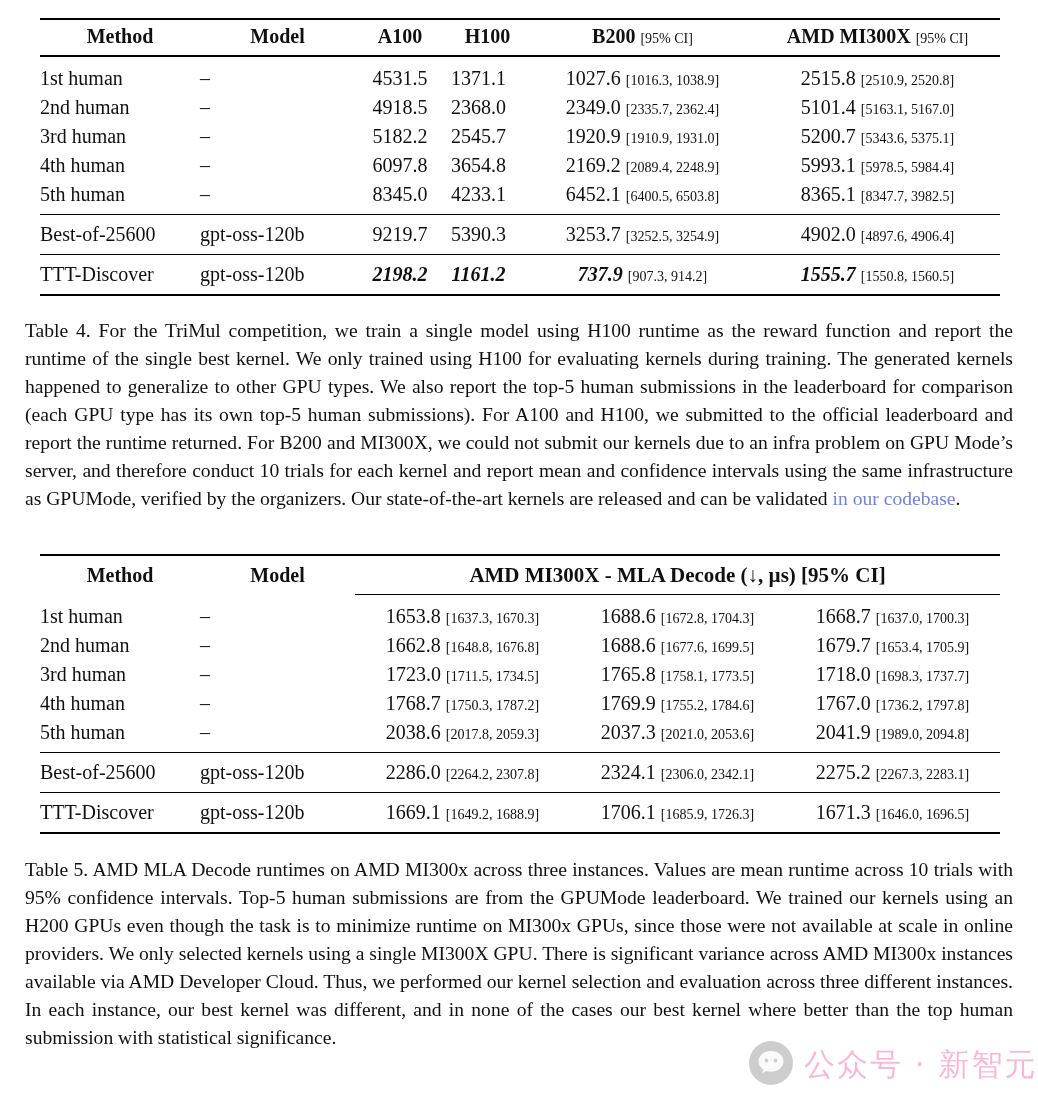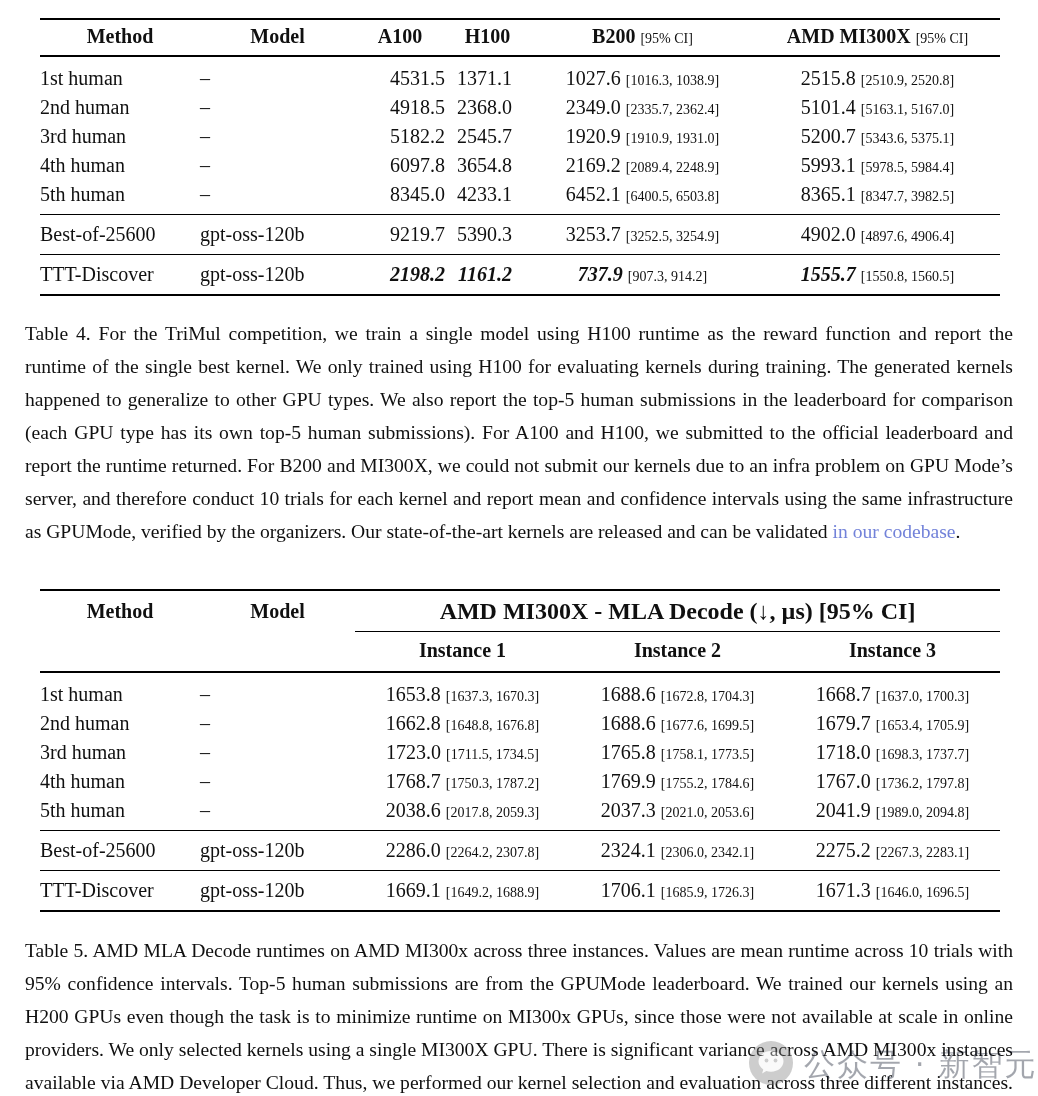--- a/index.html
+++ b/index.html
@@ -29,21 +29,21 @@
   
   .t4 .col-a100 { width: 90px; }
   .t4 .col-h100 { width: 85px; }
   .t4 .col-b200 { width: 225px; }
   .t4 .col-mi   { width: 245px; }
   
   .t5 .col-inst { width: 215px; }
 
   .method-cell { text-align: left; padding-left: 12px; }
   .model-cell  { text-align: left; padding-left: 4px; }
-  .num  { text-align: right; padding-right: 10px; }
+  .num  { text-align: center; padding-right: 10px; }
   .t4 .h100-num { padding-right: 18px; }
   .ctr  { text-align: center; margin-top: 36px; }
 
   .group-hdr {
     font-weight: bold; font-size: 21px; text-align: center;
     border-bottom: 1.5px solid #000;
     padding: 6px 0 5px 0;
   }
   .hdr-row th { border-bottom: 2px solid #000; padding: 5px 0 7px 0; }
   .hdr-left { text-align: left; padding-left: 12px; margin-top: 17px; }
@@ -54,46 +54,46 @@
   .last-body td  { padding-bottom: 8px; }
   .rule-below td { border-bottom: 1.5px solid #000; }
   .sep-row td { padding-top: 8px; padding-bottom: 8px; }
 
   .val { font-size: 20px; }
   .ci  { font-size: 14px; }
   .bold .val, .bold.num { font-weight: bold; font-style: italic; }
 
   
   .t5 .top-hdr th { padding: 7px 0 6px 0; }
-  .t5 .grp { border-bottom: 1.5px solid #000; font-size: 24px; }
+  .t5 .grp { border-bottom: 1.5px solid #000; font-size: 21px; }
   .t5 .inst-row th { border-bottom: 2px solid #000; padding: 7px 0 9px 0; }
 
   
   .caption {
     width: 988px;
     margin: 21px 0 0 25px;
     font-size: 19.6px;
-    line-height: 33px;
+    line-height: 28px;
     text-align: justify;
   }
   .caption.c5 { margin-top: 22px; }
   .link { color: #7282d9; cursor: pointer; }
 
   .gap-before-t5 { height: 41px; }
 
   
   .watermark {
     position: absolute;
     left: 748px; top: 1022px;
     display: flex; align-items: center; gap: 10px;
     opacity: 0.38;
     pointer-events: none;
   }
   .watermark .wm-text {
-    font-size: 31px; color: #0f172a; letter-spacing: 2px;
+    font-size: 31px; color: #ec4899; letter-spacing: 2px;
     font-family: "DejaVu Sans", sans-serif;
     white-space: nowrap;
   }
 </style>
 </head>
 <body>
 
 <div class="page">
 
   <table class="tbl t4" style="margin-top:18px;">
@@ -187,27 +187,20 @@
         <col class="col-inst">
         <col class="col-inst">
         <col class="col-inst">
     </colgroup>
     <tbody>
         <tr class="top-hdr">
       <th class="hdr-left" rowspan="1">Method</th>
       <th class="hdr-left2">Model</th>
       <th colspan="3" class="grp">AMD MI300X - MLA Decode (↓, µs) [95% CI]</th>
     </tr>
-    <tr class="inst-row">
-      <th></th>
-      <th></th>
-      <th>Instance 1</th>
-      <th>Instance 2</th>
-      <th>Instance 3</th>
-    </tr>
 
     <tr class="first-body">
       <td class="method-cell">1st human</td>
       <td class="model-cell">–</td>
       <td class="ctr"><span class="val">1653.8</span> <span class="ci">[1637.3, 1670.3]</span></td>
       <td class="ctr"><span class="val">1688.6</span> <span class="ci">[1672.8, 1704.3]</span></td>
       <td class="ctr"><span class="val">1668.7</span> <span class="ci">[1637.0, 1700.3]</span></td>
     </tr>
     <tr>
       <td class="method-cell">2nd human</td>

